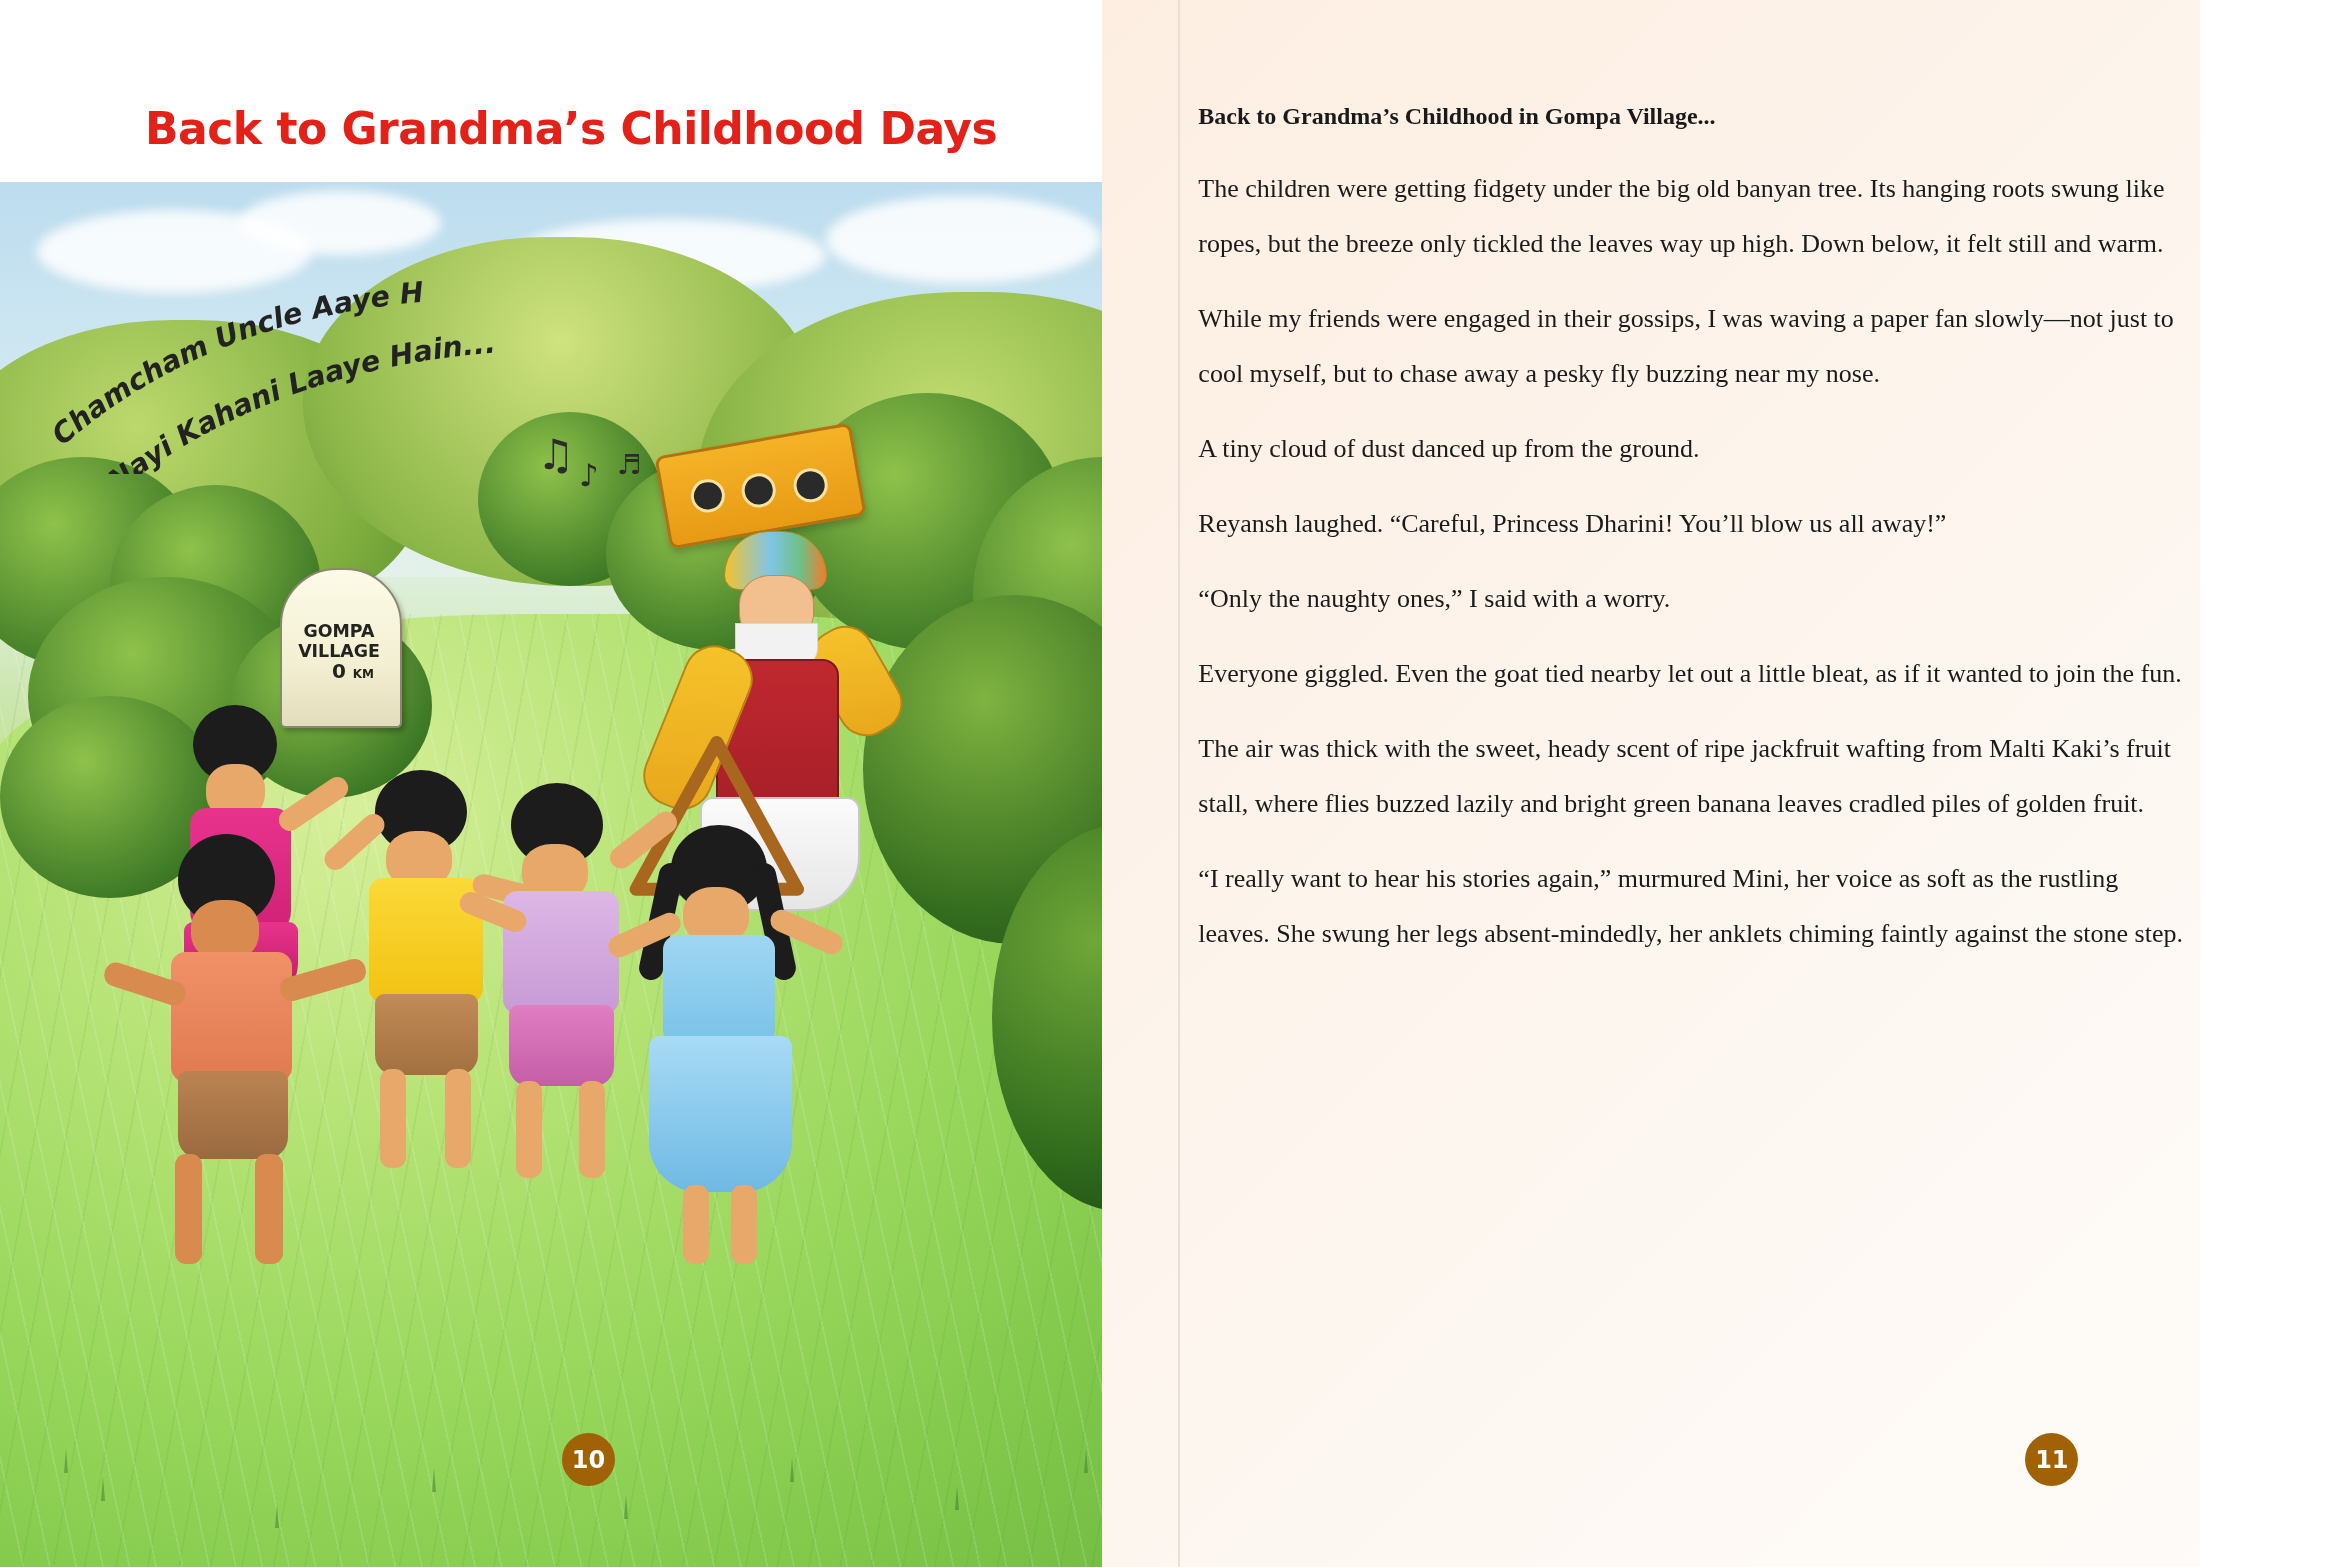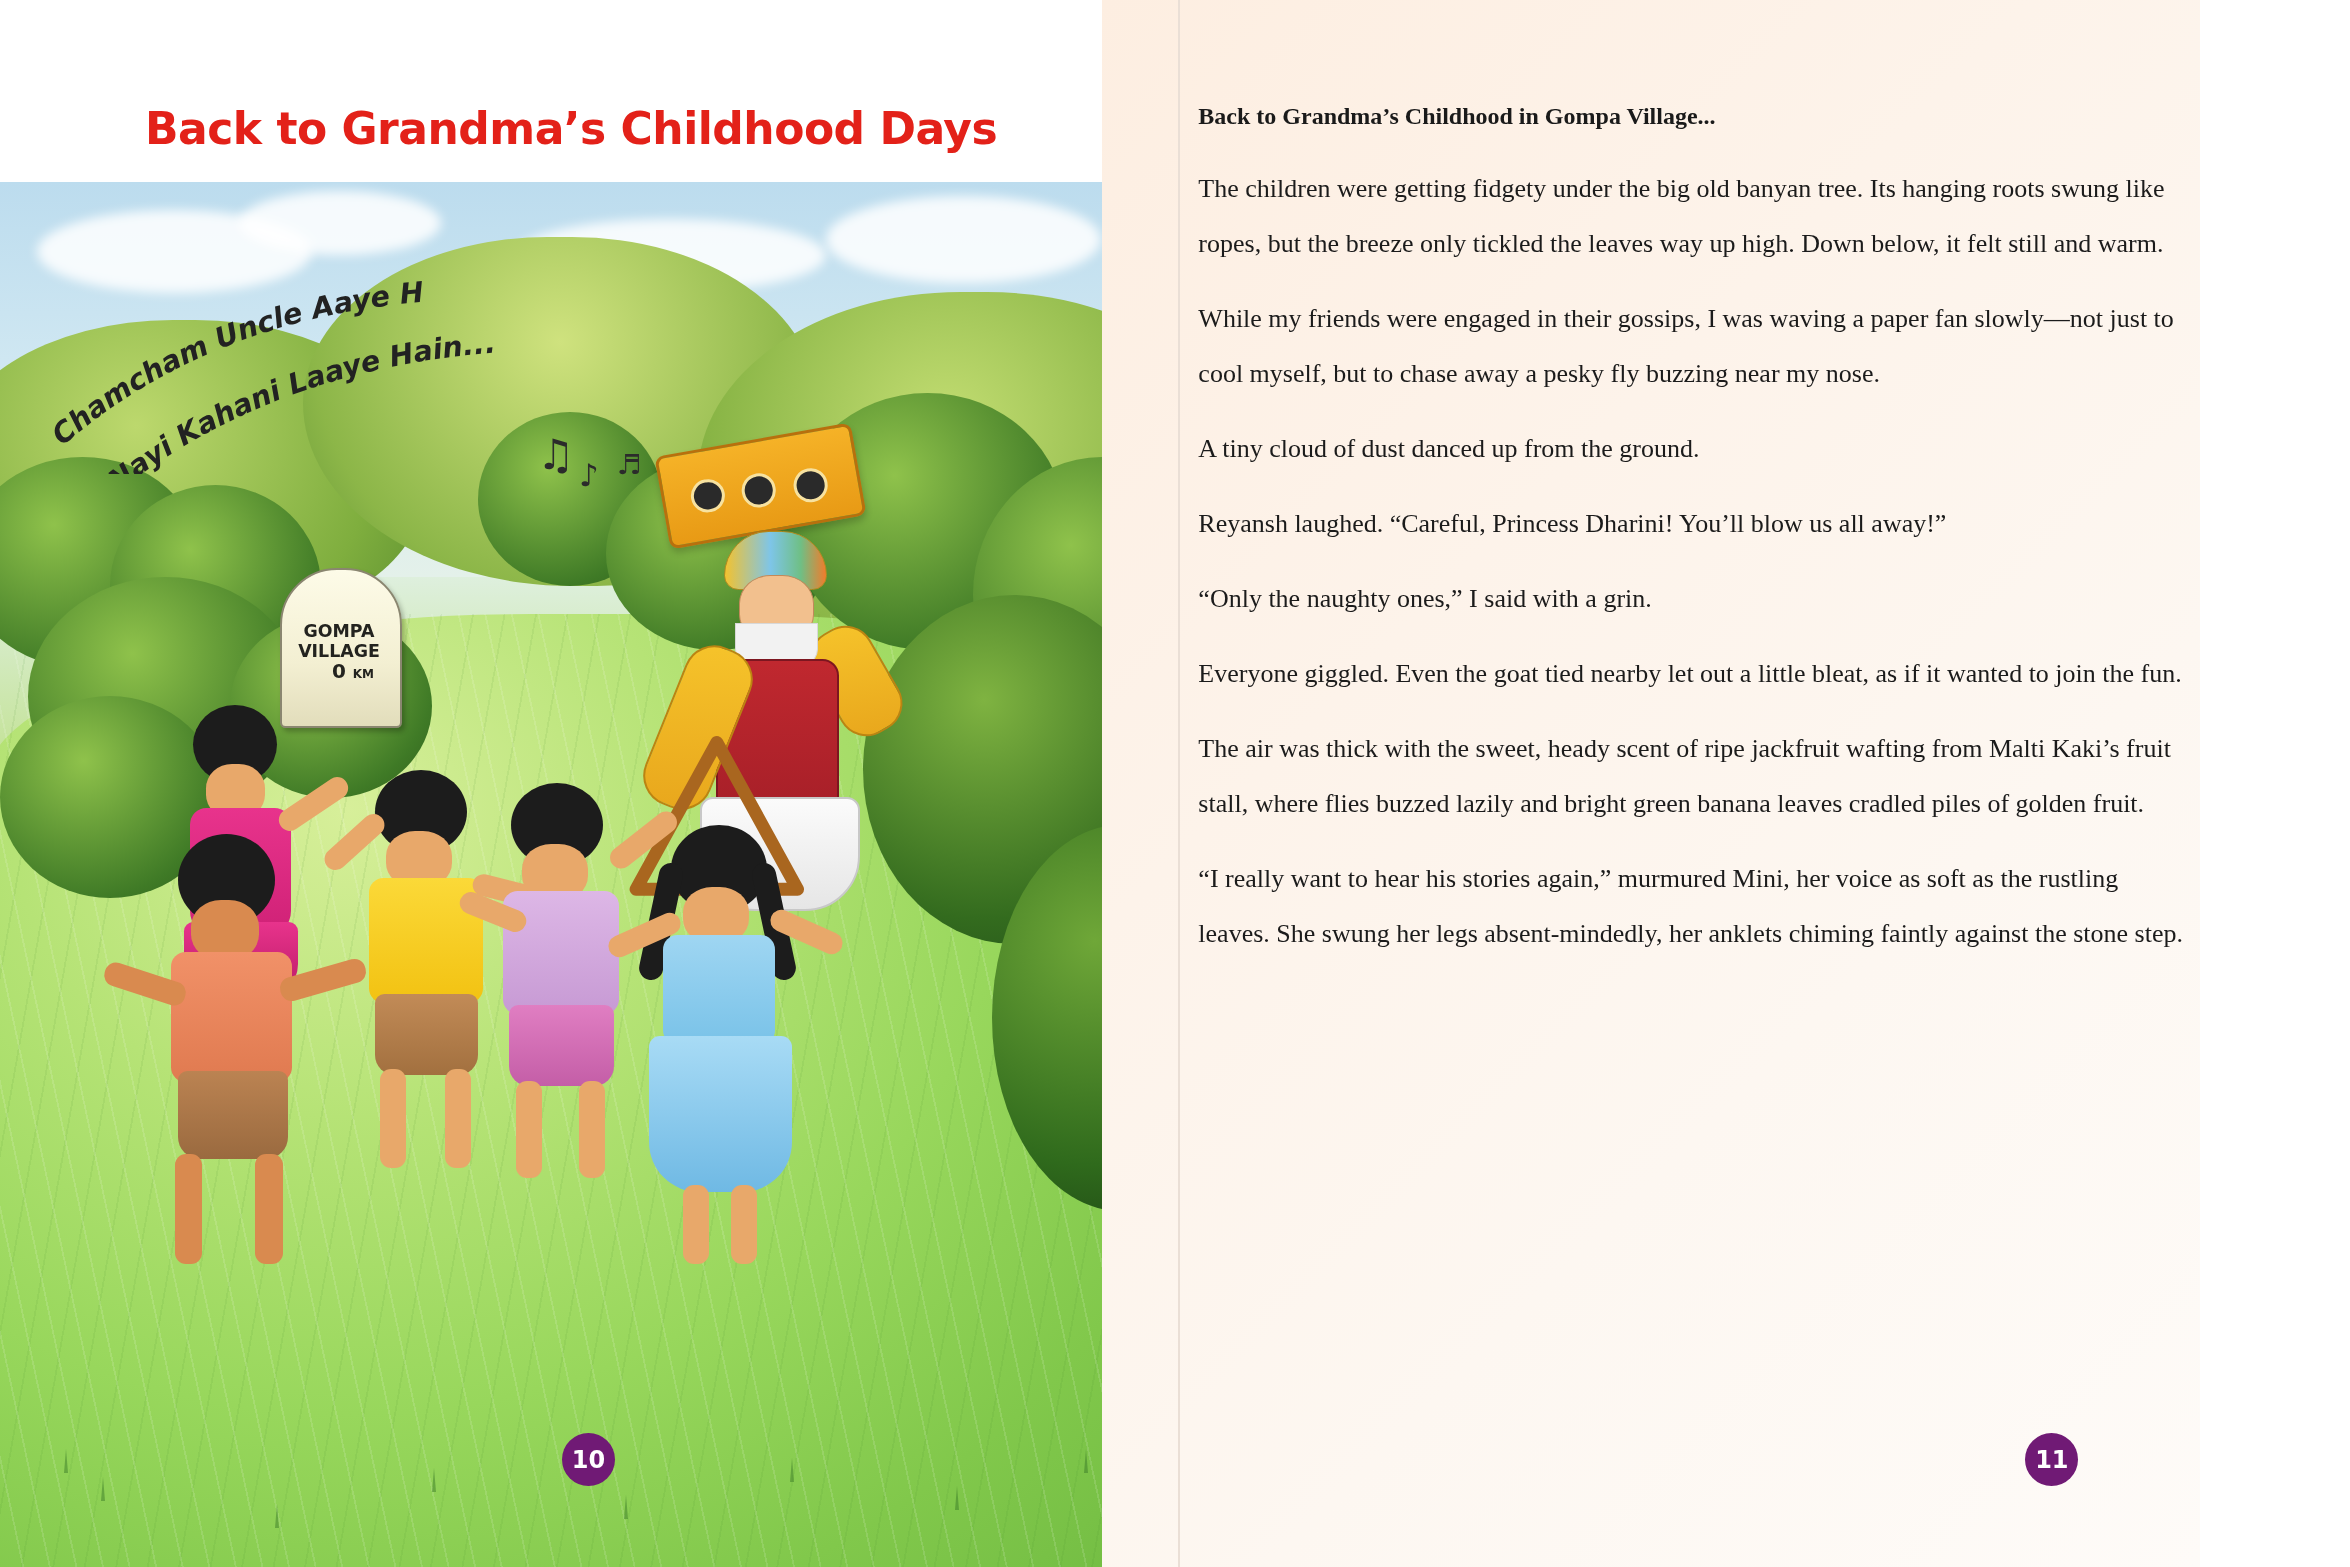--- a/index.html
+++ b/index.html
@@ -209,21 +209,21 @@
 
   
   .kid { position:absolute; }
   .head { position:absolute; border-radius: 50%; background: #1c1c1c; }
   .limb { position:absolute; background: #e8a86a; border-radius: 11px; }
 
   .pagenum {
     position: absolute;
     width: 53px; height: 53px;
     border-radius: 50%;
-    background: #701a75;
+    background: #a16207;
     color: #ffffff;
     font-family: "DejaVu Sans", sans-serif;
     font-size: 24px;
     font-weight: bold;
     display: flex;
     align-items: center;
     justify-content: center;
   }
   .pagenum-left { left: 562px; top: 1433px; }
 
@@ -415,21 +415,21 @@
     <div class="pagenum pagenum-left">10</div>
   </div>
 
   <div class="page-right">
     <div class="text-col">
       <p class="lead">Back to Grandma’s Childhood in Gompa Village...</p>
       <p class="para">The children were getting fidgety under the big old banyan tree. Its hanging roots swung like ropes, but the breeze only tickled the leaves way up high. Down below, it felt still and warm.</p>
       <p class="para">While my friends were engaged in their gossips, I was waving a paper fan slowly—not just to cool myself, but to chase away a pesky fly buzzing near my nose.</p>
       <p class="para">A tiny cloud of dust danced up from the ground.</p>
       <p class="para">Reyansh laughed. “Careful, Princess Dharini! You’ll blow us all away!”</p>
-      <p class="para">“Only the naughty ones,” I said with a grin.</p>
+      <p class="para">“Only the naughty ones,” I said with a worry.</p>
       <p class="para">Everyone giggled. Even the goat tied nearby let out a little bleat, as if it wanted to join the fun.</p>
       <p class="para">The air was thick with the sweet, heady scent of ripe jackfruit wafting from Malti Kaki’s fruit stall, where flies buzzed lazily and bright green banana leaves cradled piles of golden fruit.</p>
       <p class="para">“I really want to hear his stories again,” murmured Mini, her voice as soft as the rustling leaves. She swung her legs absent-mindedly, her anklets chiming faintly against the stone step.</p>
     </div>
 
     <div class="pagenum pagenum-right">11</div>
   </div>
 
   <div class="gutter"></div>
 </div>

